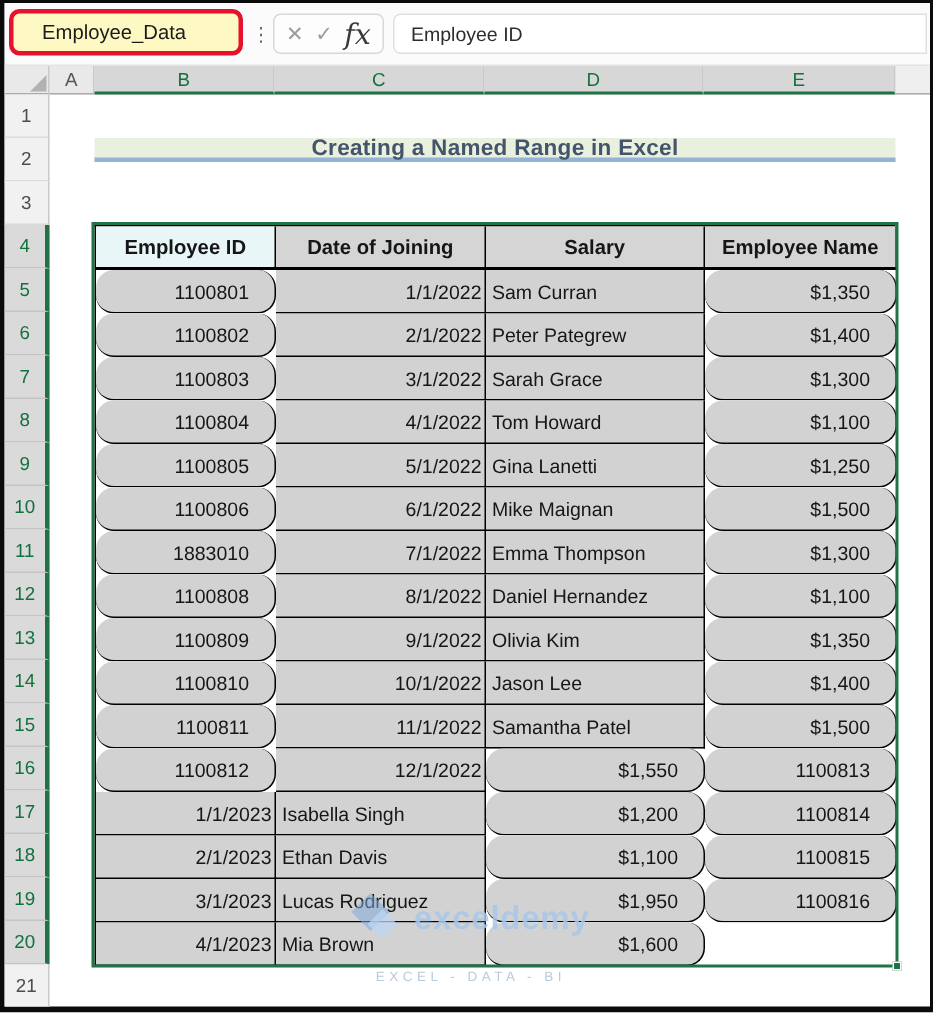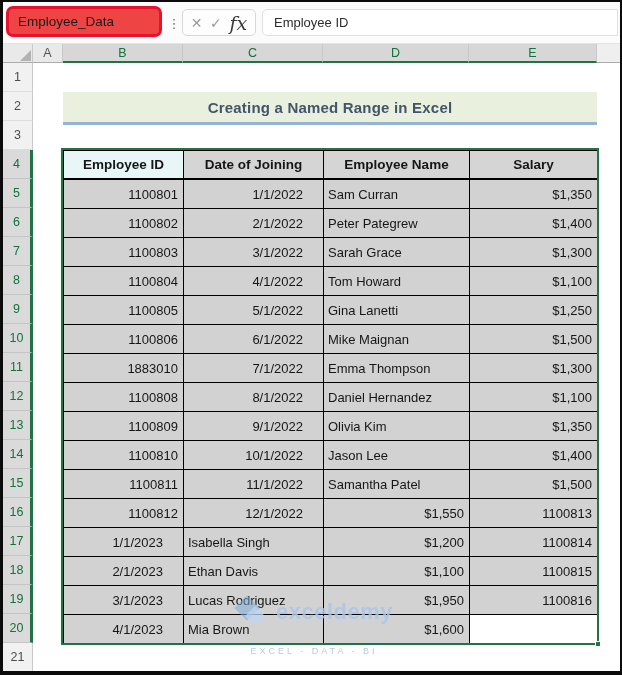--- a/index.html
+++ b/index.html
@@ -7,22 +7,22 @@
   .frame {
     position:relative; width:622px; height:675px;
     border:2px solid #0b0b0b; border-left-width:3px; border-bottom-width:4px;
     background:#fff; overflow:hidden;
     font-family:"Liberation Sans","DejaVu Sans",sans-serif;
   }
   
   .fbar { position:absolute; left:0; top:0; right:0; height:42px; background:#FBFBFB; border-bottom:1px solid #E4E4E4; }
   .namebox {
     position:absolute; left:3px; top:4px; width:156px; height:31px;
-    background:#ef4444; border:3px solid var(--highlight-red,#E8112D); border-radius:7px;
-    display:flex; align-items:center; padding-left:9px;
+    background:#fef9c3; border:3px solid var(--highlight-red,#E8112D); border-radius:7px;
+    display:flex; align-items:center; padding-left:19px;
     font-size:13.5px; color:#1b1b1b;
   }
   .dots { position:absolute; left:165px; top:0; height:42px; width:12px; display:flex; align-items:center; justify-content:center; color:#6d6d6d; font-size:13px; }
   .fxgroup {
     position:absolute; left:179px; top:7px; width:74px; height:27px;
     background:#FDFDFD; border:1px solid #D8D8D8; border-radius:5px;
     display:flex; align-items:center; justify-content:space-evenly;
   }
   .fxgroup .gray { color:#9B9B9B; font-size:14px; }
   .fxgroup .fx { font-family:"DejaVu Serif","Liberation Serif",serif; font-style:italic; font-size:19px; color:#3a3a3a; }
@@ -46,39 +46,39 @@
   
   .rhcol { position:absolute; left:0; top:61px; width:30px; }
   .rowhdr {
     width:30px; height:29px; display:flex; align-items:center; justify-content:center;
     font-size:12.5px; color:#4d4d4d; background:#F1F1F1;
     border-right:1px solid #C9C9C9; border-bottom:1px solid #DCDCDC;
   }
   .rowhdr.sel { background:#DADADA; color:var(--header-green,#13713D); border-right:3px solid var(--selection-green,#217346); border-bottom:1px solid #C4C4C4; }
   
   .banner {
-    position:absolute; left:60px; top:90px; width:534px; height:33px;
+    position:absolute; left:60px; top:90px; width:534px; height:16px;
     background:var(--banner-bg,#E9F1DE); border-bottom:3px solid var(--banner-border,#95B3D7);
     display:flex; align-items:center; justify-content:center;
     font-weight:bold; font-size:15px; color:var(--title-text,#44546A); letter-spacing:.2px;
   }
   .tbl {
     position:absolute; left:60px; top:148px; width:534px;
     display:grid; grid-template-columns:120px 140px 146px 128px; grid-auto-rows:29px;
     border-left:1px solid #000; border-top:1px solid #000; background:#fff;
   }
   .cell {
     border-right:1px solid #000; border-bottom:1px solid #000;
     background:var(--selection-fill,#D2D2D2);
     font-size:13px; color:#161616; display:flex; align-items:center; overflow:hidden; white-space:nowrap;
   }
   .cell.hdr { font-weight:bold; justify-content:center; font-size:13.5px; background:#D5D5D5; border-bottom-width:2px; }
   .cell.hdr.active { background:var(--active-cell,#E9F6F7); }
-  .cell.r { justify-content:flex-end; padding-right:5px; }
-  .cell.rd { justify-content:flex-end; padding-right:20px; }
+  .cell.r { justify-content:flex-end; padding-right:17px;border-radius:12px; }
+  .cell.rd { justify-content:flex-end; padding-right:2px; }
   .cell.l { justify-content:flex-start; padding-left:4px; }
   .selbox {
     position:absolute; left:58px; top:146px; width:538px; height:497px;
     border:2px solid var(--selection-green,#217346); pointer-events:none; z-index:4;
   }
   .handle {
     position:absolute; right:-4px; bottom:-4px; width:6px; height:6px;
     background:var(--selection-green,#217346); border:1px solid #fff;
   }
   
@@ -144,22 +144,22 @@
       <div class="rowhdr">21</div>
     </div>
 
   <div class="banner">
     <span>Creating a Named Range in Excel</span>
   </div>
 
   <div class="tbl">
       <div class="cell hdr active">Employee ID</div>
       <div class="cell hdr">Date of Joining</div>
+      <div class="cell hdr">Salary</div>
       <div class="cell hdr">Employee Name</div>
-      <div class="cell hdr">Salary</div>
       <div class="cell r">1100801</div>
       <div class="cell rd">1/1/2022</div>
       <div class="cell l">Sam Curran</div>
       <div class="cell r">$1,350</div>
       <div class="cell r">1100802</div>
       <div class="cell rd">2/1/2022</div>
       <div class="cell l">Peter Pategrew</div>
       <div class="cell r">$1,400</div>
       <div class="cell r">1100803</div>
       <div class="cell rd">3/1/2022</div>

